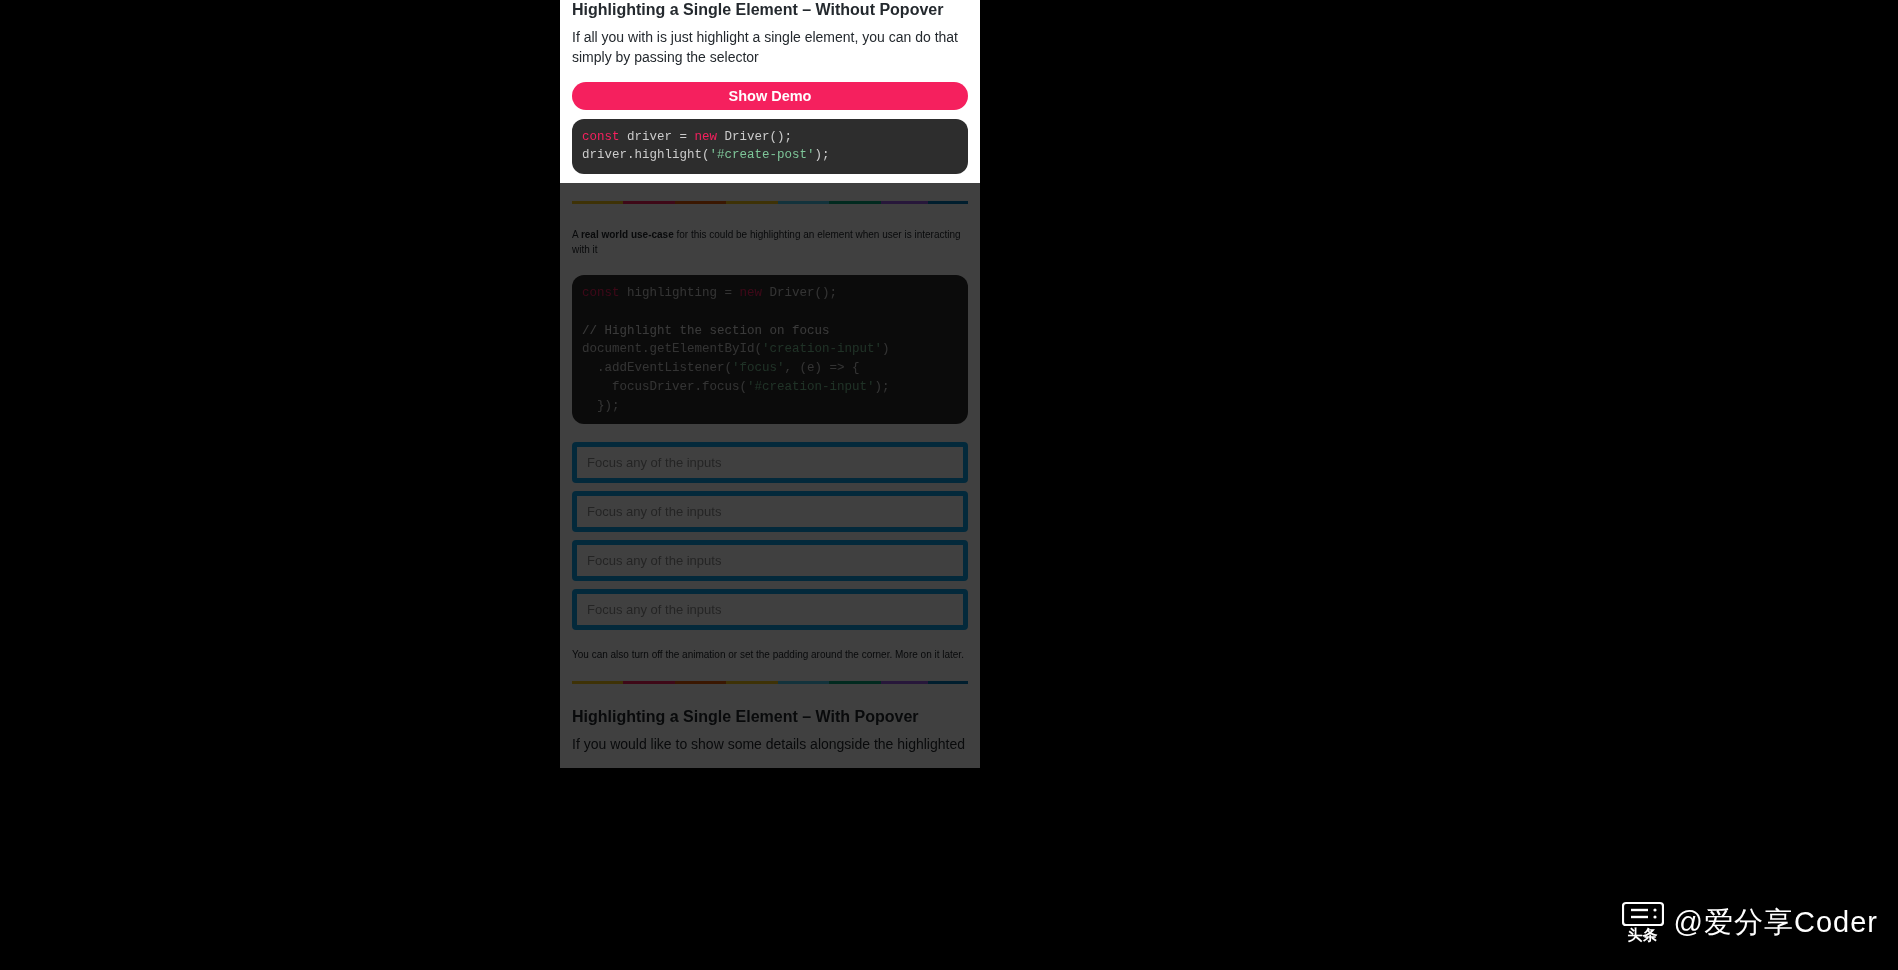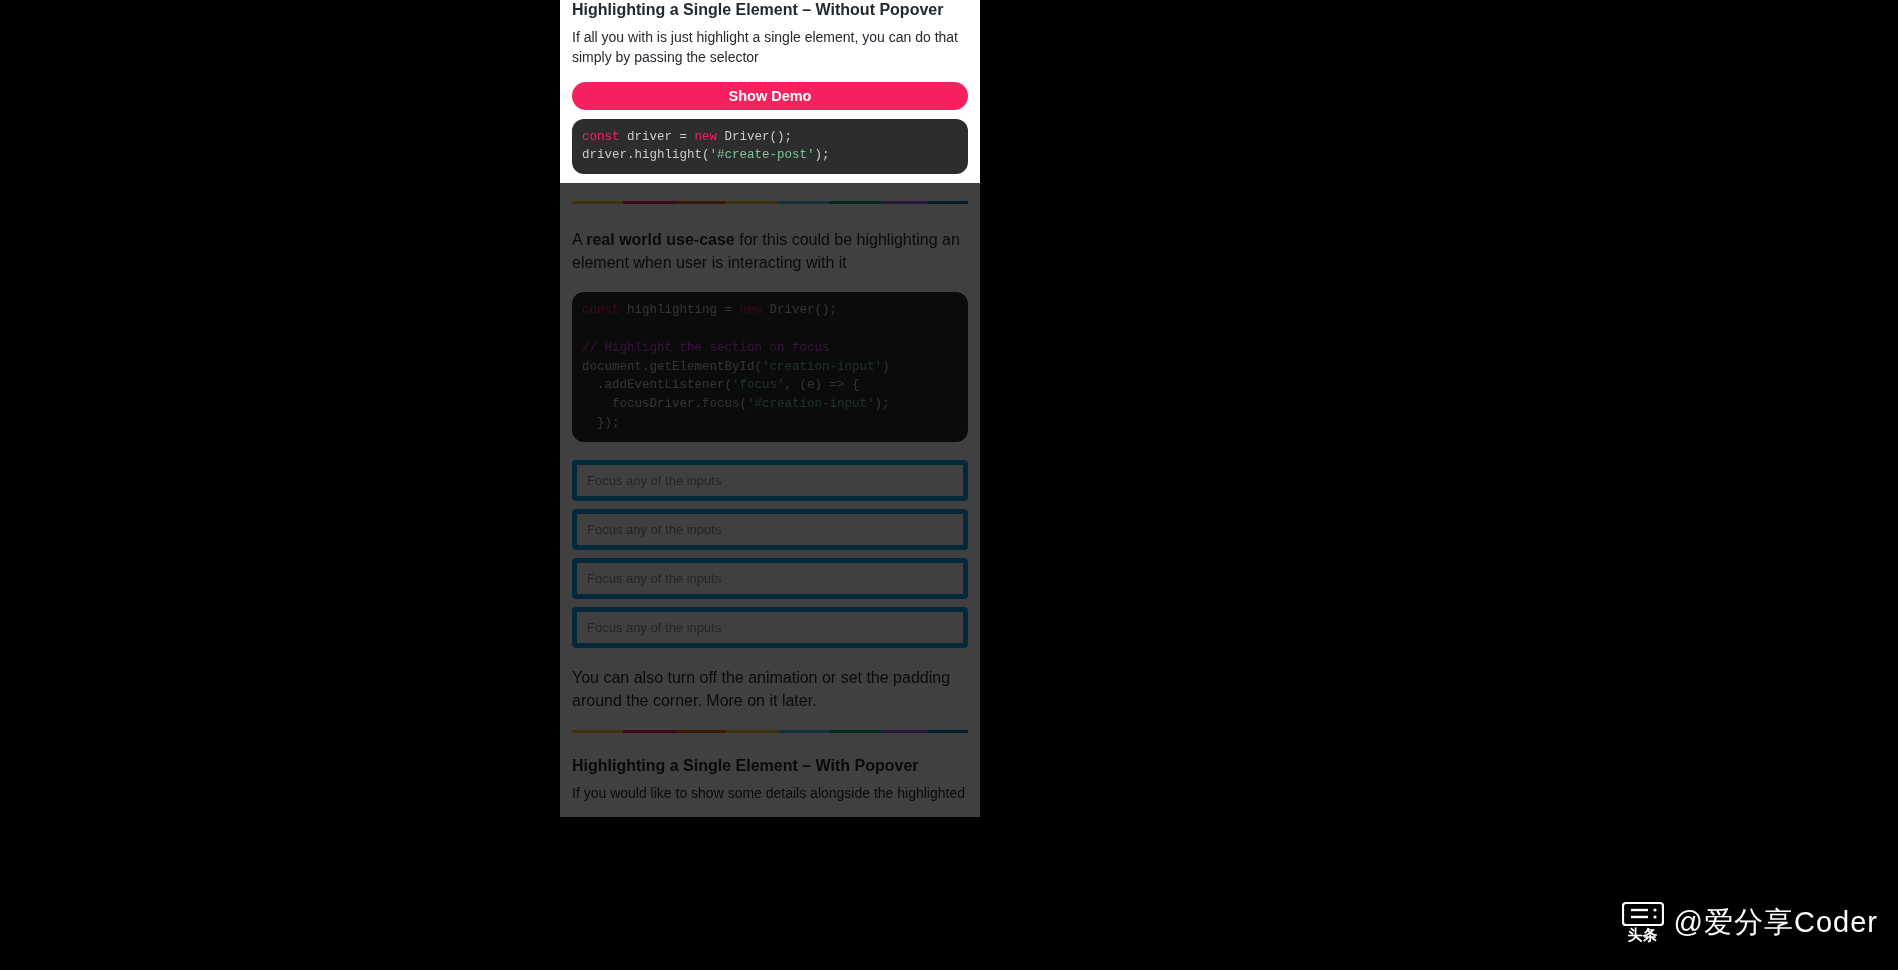--- a/index.html
+++ b/index.html
@@ -85,40 +85,40 @@
       padding: 9px 10px;
       font-family: "SFMono-Regular", Consolas, "Liberation Mono", Menlo, monospace;
       font-size: 12.5px;
       line-height: 1.5;
       color: #ccc;
       white-space: pre;
       overflow-x: hidden;
     }
     .tok-pink { color: #f5205e; }
     .tok-string { color: #7ec699; }
-    .tok-comment { color: #d946ef; }
+    .tok-comment { color: #e5e5e5; }
     .tok-var { color: #ccc; text-align: center; }
     
     .rainbow-divider {
       height: 3px;
       width: 100%;
       margin: 18px 0 24px 0;
       background: linear-gradient(90deg, 
         #f5c518 0%, #f5c518 13%,
         #f5205e 13%, #f5205e 26%,
         #e85d04 26%, #e85d04 39%,
         #f5c518 39%, #f5c518 52%,
         #4cc9f0 52%, #4cc9f0 65%,
         #06a77d 65%, #06a77d 78%,
         #9b5de5 78%, #9b5de5 90%,
         #0077b6 90%, #0077b6 100%);
     }
     
     .body-text {
-      font-size: 16px;
+      font-size: 10px;
       color: #24292e;
       line-height: 1.45;
       margin-bottom: 18px;
     }
     
     .body-text strong {
       font-weight: 700;
     }
     
     .input-field {

